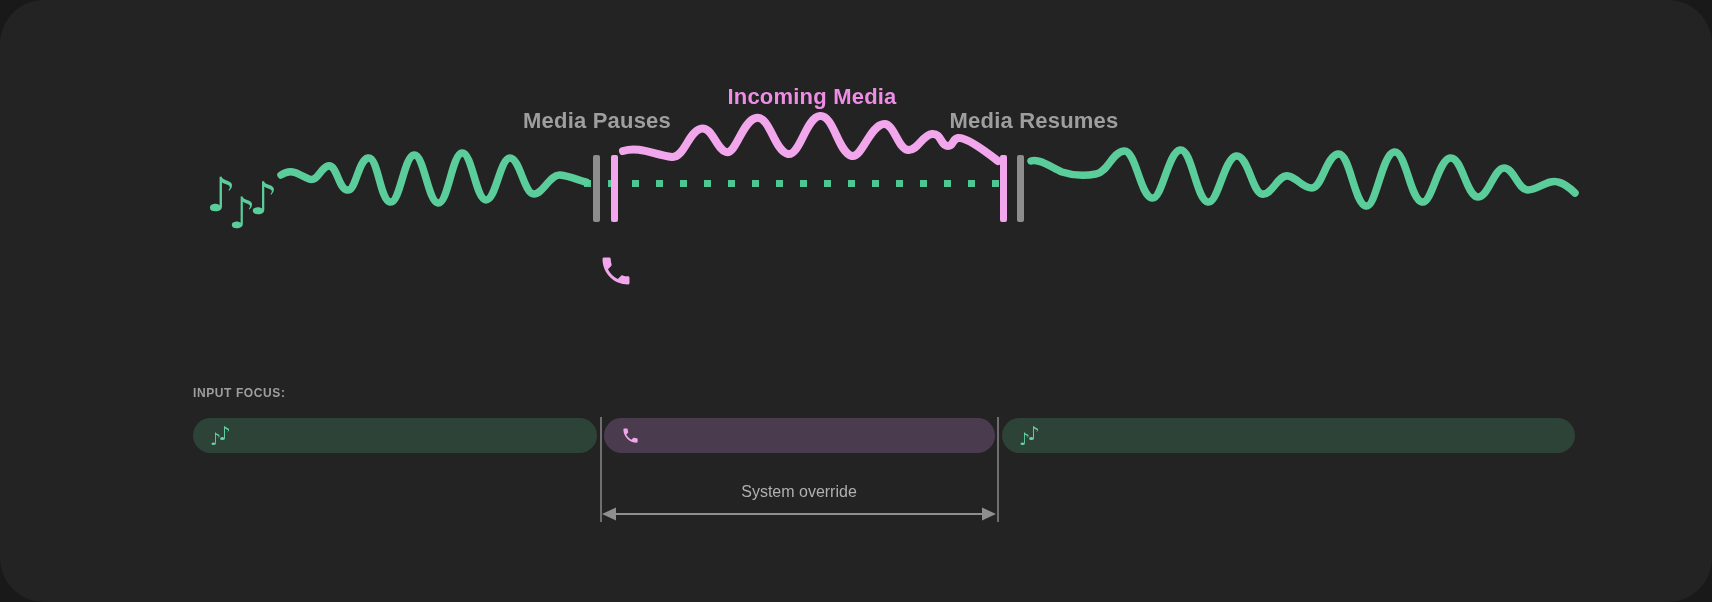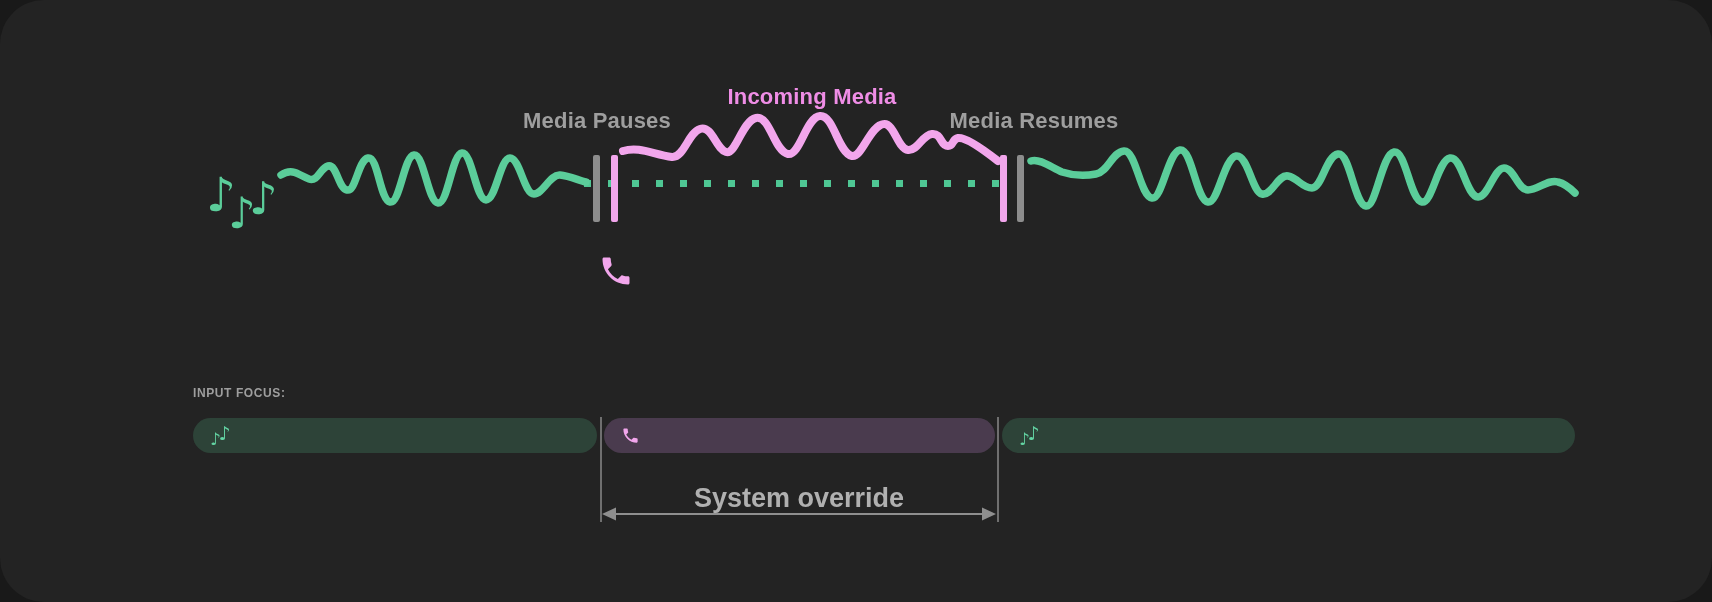--- a/index.html
+++ b/index.html
@@ -41,21 +41,21 @@
   .notes-sm i:first-child{transform:translateY(3px);font-size:17px;}
   .notes-sm i:last-child{margin-left:-2px;transform:translateY(-2px);}
 
   .phone-sm{width:19px;height:19px;fill:var(--call-pink);}
 
   .guide-line{position:absolute;top:417px;width:1.5px;height:105px;background:#6f6f6f;}
   .guide-line-left{left:600px;}
   .guide-line-right{left:997px;}
 
   .lbl-system-override{left:799px;top:483px;color:var(--subtle-gray);
-    font-size:27px;font-weight:700;}
+    font-size:16px;font-weight:400;}
 
   .big-note{fill:var(--media-green);font-family:"DejaVu Sans",sans-serif;}
   .wave-green{stroke:var(--media-green);stroke-width:7.5;fill:none;
     stroke-linecap:round;stroke-linejoin:round;}
   .wave-pink{stroke:var(--call-pink);stroke-width:8;fill:none;
     stroke-linecap:round;stroke-linejoin:round;}
   .dotted-green{stroke:var(--media-green-dim);stroke-width:7;fill:none;}
   .marker-gray{fill:var(--marker-gray);}
   .marker-pink{fill:var(--call-pink);}
   .phone-big{fill:var(--call-pink);}

